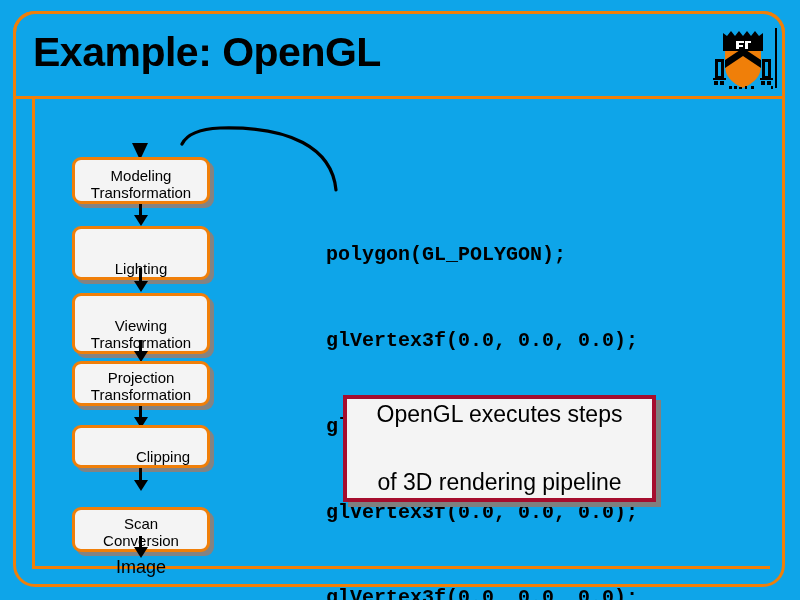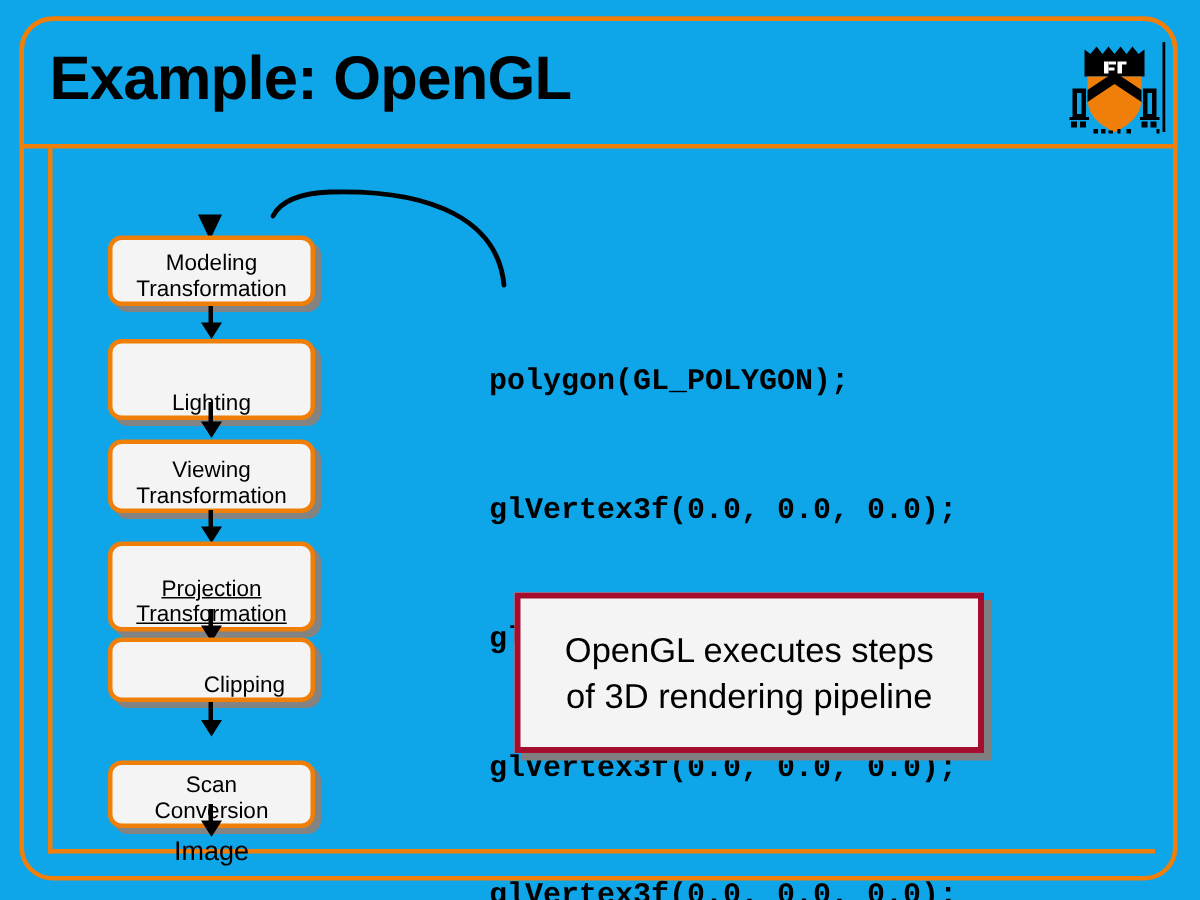--- a/index.html
+++ b/index.html
@@ -161,21 +161,21 @@
     top: 395px;
     width: 313px;
     height: 107px;
     border: 4px solid #a50d2e;
     background: #f4f4f4;
     box-sizing: border-box;
     box-shadow: 5px 5px 0 0 #7f7f7f;
     display: flex;
     flex-direction: column;
     align-items: center;
-    justify-content: center;
+    justify-content: space-between;
   }
   .callout span {
     display: block;
     font-size: 23px;
     line-height: 31px;
     color: #000;
     text-align: center;
     white-space: nowrap;
   }
 </style>
@@ -259,33 +259,33 @@
     <div>
       <span>Lighting</span>
     </div>
   </div>
 
   <div class="v-arrow" style="top:268px; height:25px;">
     <div class="shaft" style="height:14px;"></div>
     <div class="head" style="top:13px;"></div>
   </div>
 
-  <div class="pipe-box" style="left:72px; top:293px; height:49px;">
+  <div class="pipe-box" style="left:72px; top:293px; height:61px;">
     <div>
       <span>Viewing</span>
       <span>Transformation</span>
     </div>
   </div>
 
   <div class="v-arrow" style="top:340px; height:22px;">
     <div class="shaft" style="height:12px;"></div>
     <div class="head" style="top:11px;"></div>
   </div>
 
-  <div class="pipe-box" style="left:72px; top:361px; height:60px;text-decoration:underline;">
+  <div class="pipe-box" style="left:72px; top:361px; height:45px;">
     <div>
       <span>Projection</span>
       <span>Transformation</span>
     </div>
   </div>
 
   <div class="v-arrow" style="top:406px; height:22px;">
     <div class="shaft" style="height:12px;"></div>
     <div class="head" style="top:11px;"></div>
   </div>

